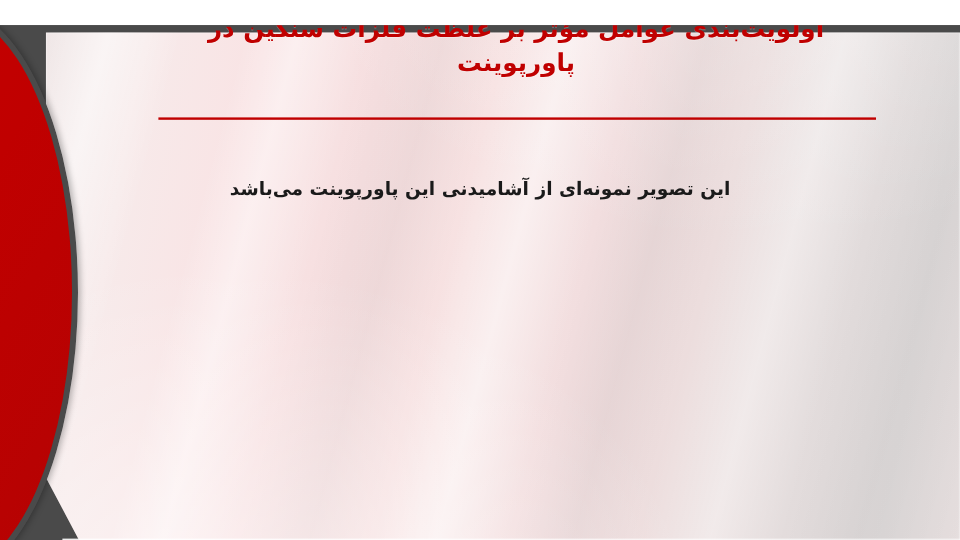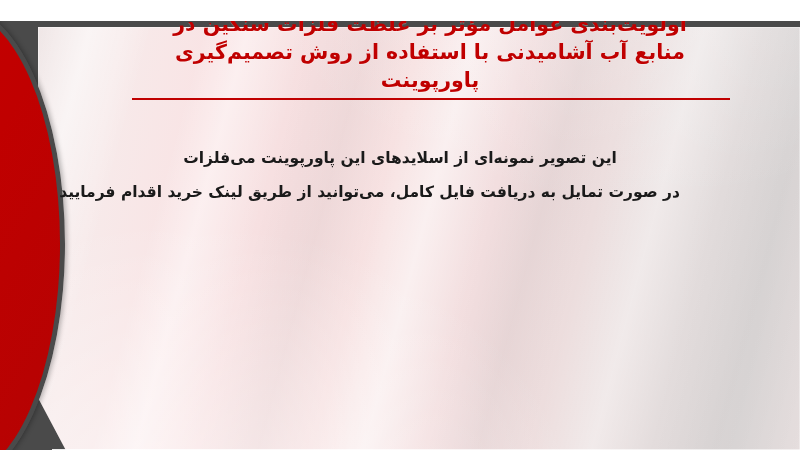--- a/index.html
+++ b/index.html
@@ -157,24 +157,22 @@
   <div class="frame-border"></div>
 
   <div class="panel"></div>
   <div class="panel-sheen"></div>
   <div class="panel-bottom-edge"></div>
 
   <div class="red-ellipse"></div>
 
   <div class="title-block">
     <div class="title-line">اولویت‌بندی عوامل مؤثر بر غلظت فلزات سنگین در</div>
-    <div class="title-line">منابع آب آشامیدنی با استفاده از روش تصمیم‌گیری</div>
     <div class="title-line">پاورپوینت</div>
   </div>
 
   <div class="title-rule"></div>
 
   <div class="body-block">
-    <div class="body-line">این تصویر نمونه‌ای از اسلایدهای این پاورپوینت می‌فلزات</div>
-    <div class="body-line">در صورت تمایل به دریافت فایل کامل، می‌توانید از طریق لینک خرید اقدام فرمایید</div>
+    <div class="body-line">این تصویر نمونه‌ای از آشامیدنی این پاورپوینت می‌باشد</div>
   </div>
 
 </div>
 
 </body></html>

